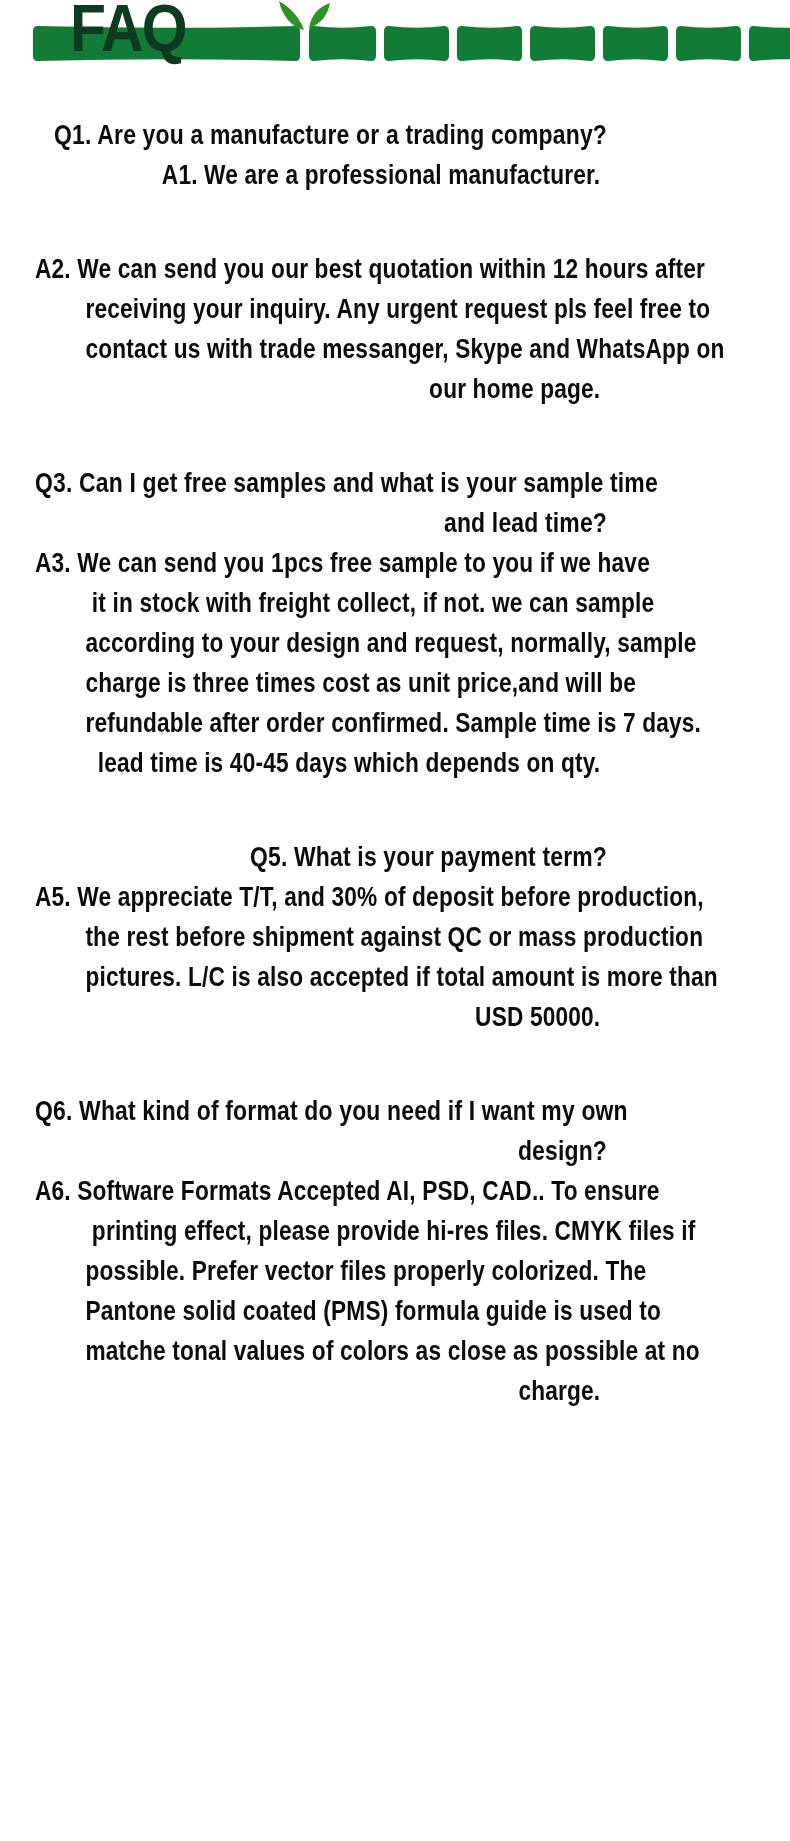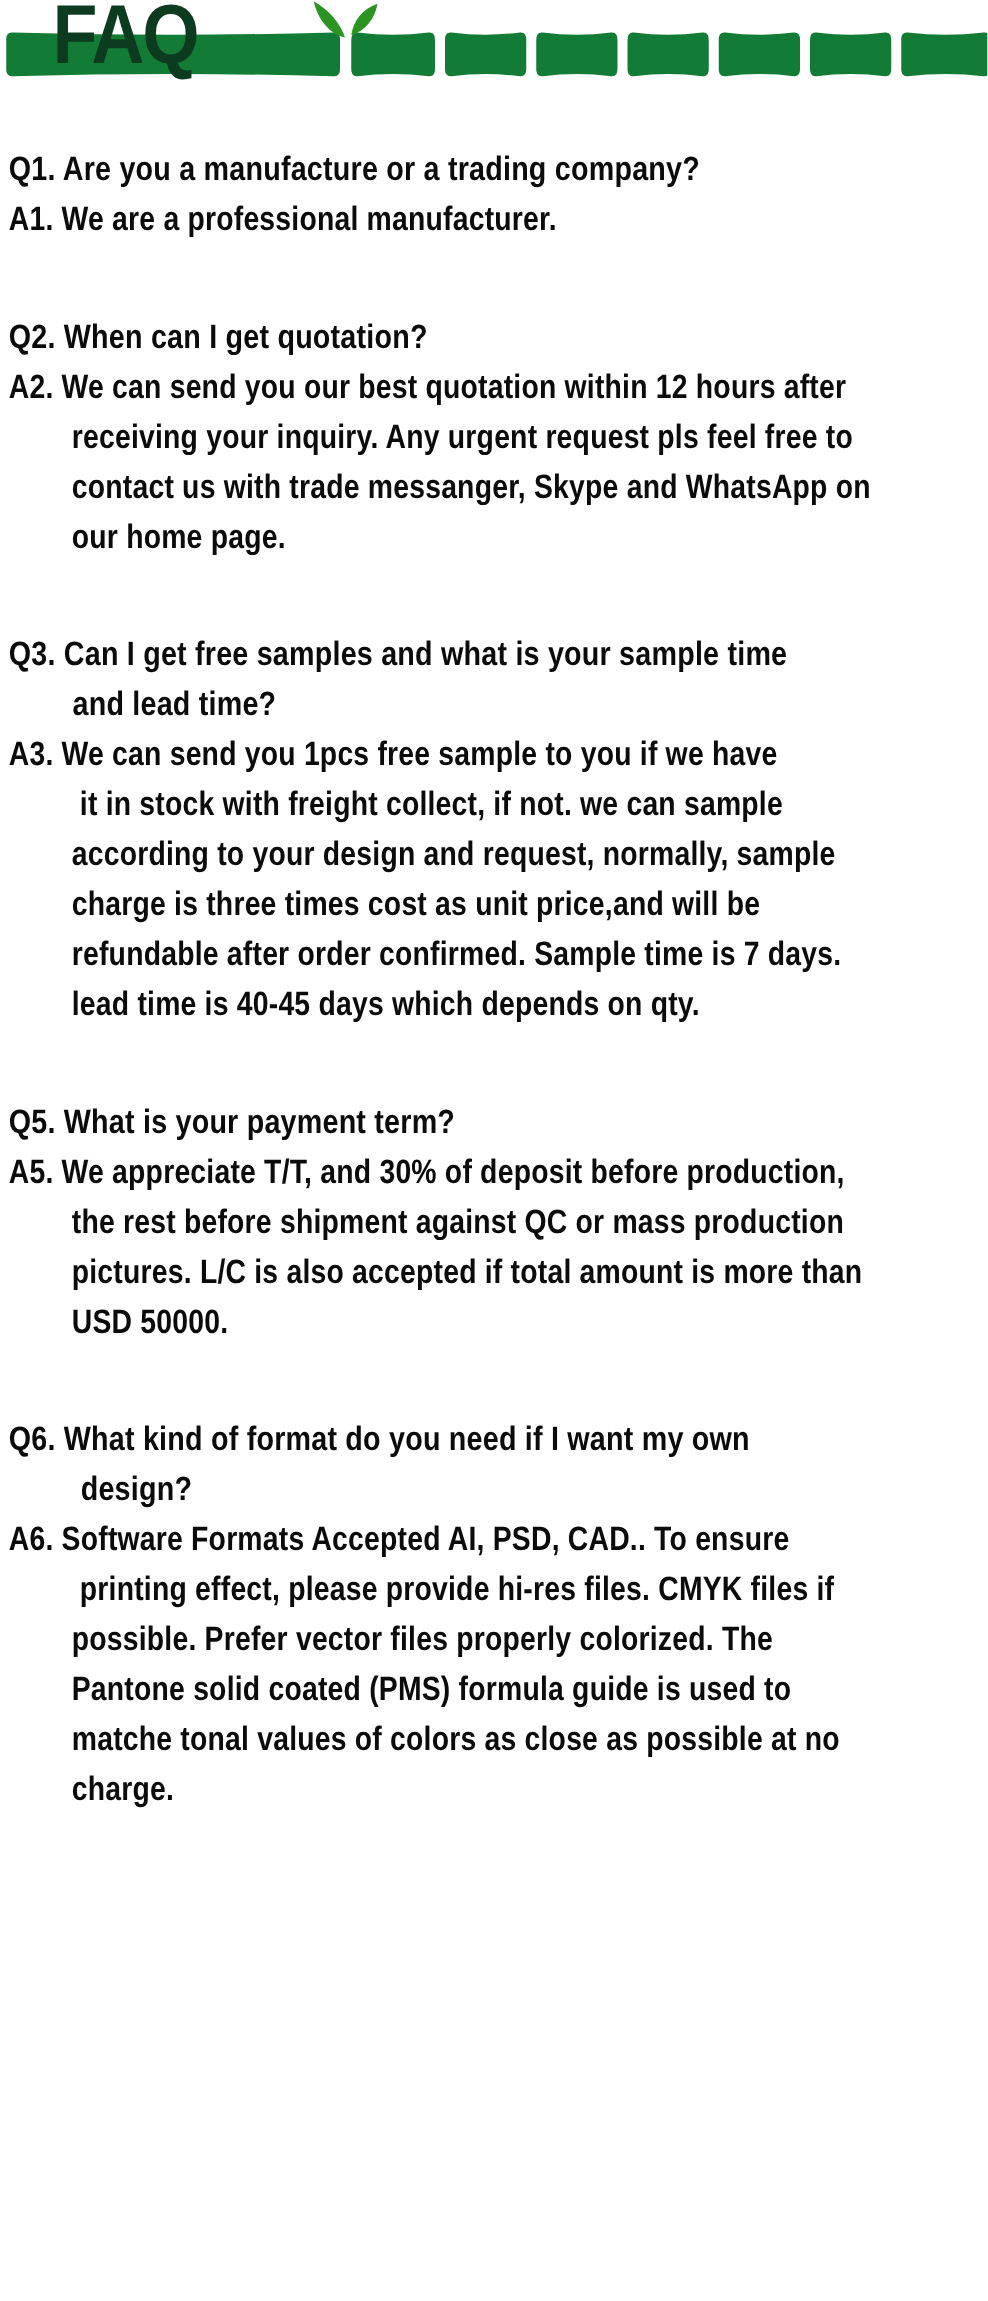--- a/index.html
+++ b/index.html
@@ -3,33 +3,34 @@
 <meta charset="utf-8">
 <style>
   html,body{margin:0;padding:0;background:#ffffff;}
   body{width:790px;height:1841px;overflow:hidden;}
   .page{
     width:680px;height:1841px;
     font-family:"Liberation Sans",sans-serif;
     color:var(--text,#0b0b0b);
     background:var(--bg,#ffffff);
     position:relative;
+    padding-left:28px;
   }
   header.banner-wrap{position:relative;height:80px;}
   svg.banner{position:absolute;top:0;left:0;display:block;}
   .faq-title{
     position:absolute;top:-4px;left:42px;
     font-size:67px;font-weight:bold;line-height:64px;
     letter-spacing:-2px;
     color:var(--title,#0c3b20);
     transform:scaleX(0.88);transform-origin:0 0;
     white-space:pre;
   }
   main.faq-list{padding-left:7px;}
-  section.faq-item{margin-top:54px;}
+  section.faq-item{margin-top:54px;text-align:right;}
   section.faq-item:first-child{margin-top:35px;}
   .q,.a{margin:0;font-size:27px;font-weight:bold;}
   .q{font-weight:700;}
   .line{
     height:40px;line-height:40px;
     white-space:pre;
     letter-spacing:0.2px;
     transform:scaleX(0.84);transform-origin:0 50%;
   }
   .q .line{transform:scaleX(0.85);}
@@ -124,23 +125,20 @@
     <section class="faq-item">
       <div class="q">
           <div class="line">Q1. Are you a manufacture or a trading company?</div>
         </div>
       <div class="a">
           <div class="line">A1. We are a professional manufacturer.</div>
         </div>
     </section>
 
     <section class="faq-item">
-      <div class="q">
-          <div class="line">Q2. When can I get quotation?</div>
-        </div>
       <div class="a">
           <div class="line">A2. We can send you our best quotation within 12 hours after</div>
           <div class="line cont">receiving your inquiry. Any urgent request pls feel free to</div>
           <div class="line cont">contact us with trade messanger, Skype and WhatsApp on</div>
           <div class="line cont">our home page.</div>
         </div>
     </section>
 
     <section class="faq-item">
       <div class="q">

